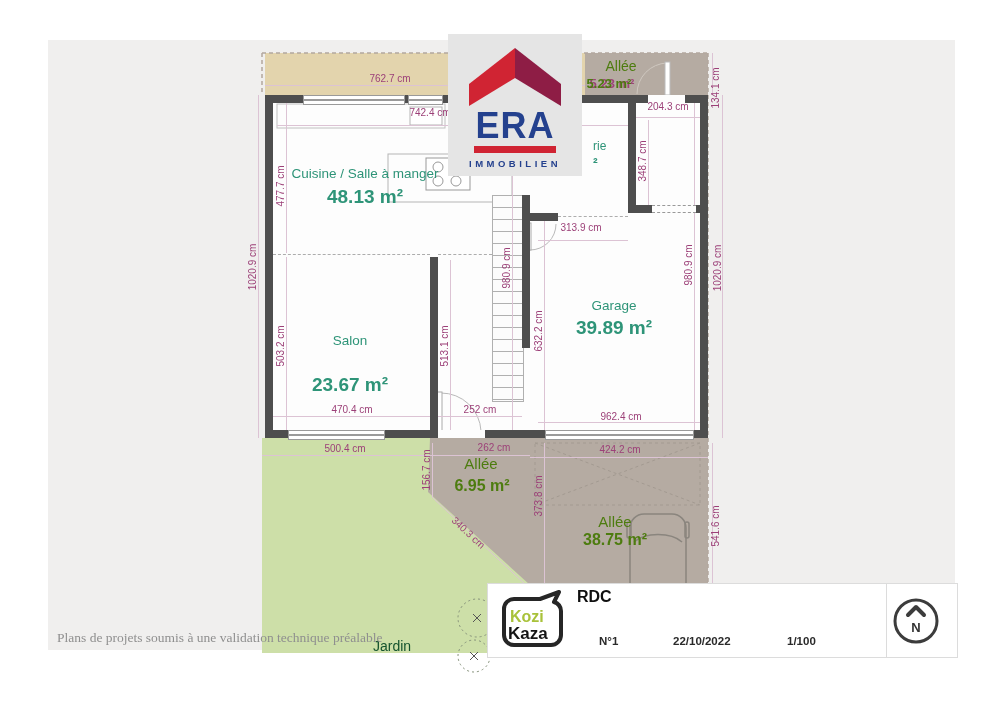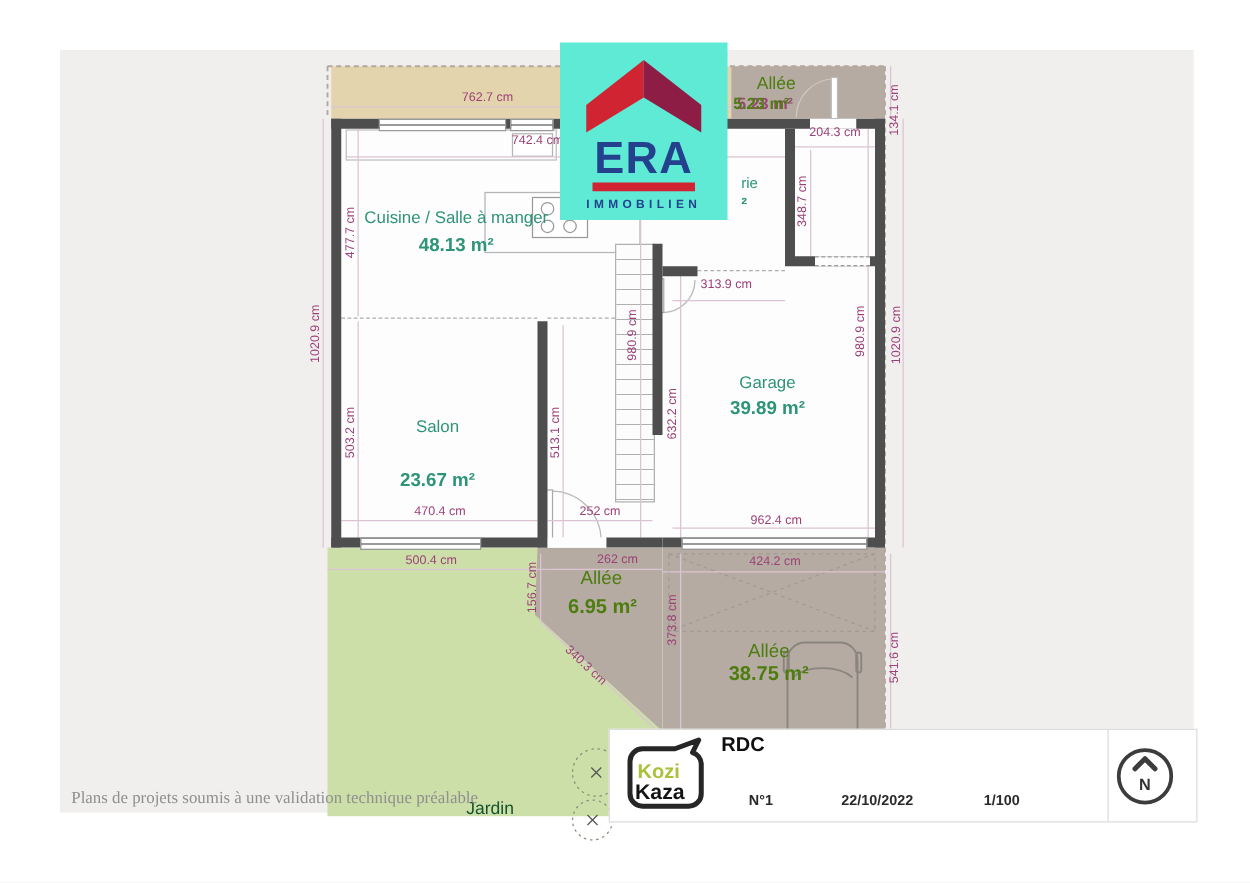--- a/index.html
+++ b/index.html
@@ -10,29 +10,29 @@
   .wall{position:absolute;background:#4e4e4e}
   .dl{position:absolute;background:#dcc3d4}
   .dashline{position:absolute;border-top:1px dashed #adadad}
   .dim{position:absolute;font-size:10px;color:#9c4078;white-space:nowrap;
        transform:translate(-50%,-50%);line-height:1}
   .dim.v{transform:translate(-50%,-50%) rotate(-90deg)}
   .dim.r{transform:translate(-50%,-50%) rotate(43deg)}
   .rname{position:absolute;white-space:nowrap;transform:translate(-50%,-50%);
          color:#2e9478;font-size:13.5px;line-height:1}
   .rarea{position:absolute;white-space:nowrap;transform:translate(-50%,-50%);
-         color:#2e9478;font-size:15px;font-weight:700;line-height:1}
+         color:#2e9478;font-size:19px;font-weight:700;line-height:1}
   .brown{color:#4d7c0f}
   .win{position:absolute;border:1px solid #9a9a9a;
        background:linear-gradient(#fff 0 42%,#9a9a9a 42% 58%,#fff 58% 100%)}
   .gap{position:absolute;background:#fdfdfd}
   .stairs{position:absolute;left:492px;top:195px;width:30px;height:205px;
           border:1px solid #b0b0b0;
           background:repeating-linear-gradient(180deg,#fcfcfc 0 11px,#b0b0b0 11px 12px)}
-  .era-box{position:absolute;left:448px;top:34px;width:134px;height:142px;background:#5eead4}
+  .era-box{position:absolute;left:448px;top:34px;width:134px;height:142px;background:#e5e5e5}
   .era-word{position:absolute;top:74px;left:0;width:100%;text-align:center;
             font-weight:800;font-size:36px;letter-spacing:1px;color:#24418e;line-height:1}
   .era-bar{position:absolute;left:26px;top:112px;width:82px;height:7px;background:#d02433}
   .era-sub{position:absolute;top:124px;left:0;width:100%;text-align:center;
            font-weight:700;font-size:9.5px;letter-spacing:3.5px;color:#24418e}
   .tblock{position:absolute;left:487px;top:583px;width:471px;height:75px;
           background:#fff;border:1px solid #dcdcdc;box-sizing:border-box}
   .tb-title{position:absolute;left:89px;top:4px;font-size:16px;font-weight:700;color:#0f0f0f}
   .tb-sub{position:absolute;left:89px;top:25px;font-size:13.5px;color:#1f1f1f}
   .tb-meta{position:absolute;top:51px;font-size:11.5px;font-weight:700;color:#2a2a2a}

